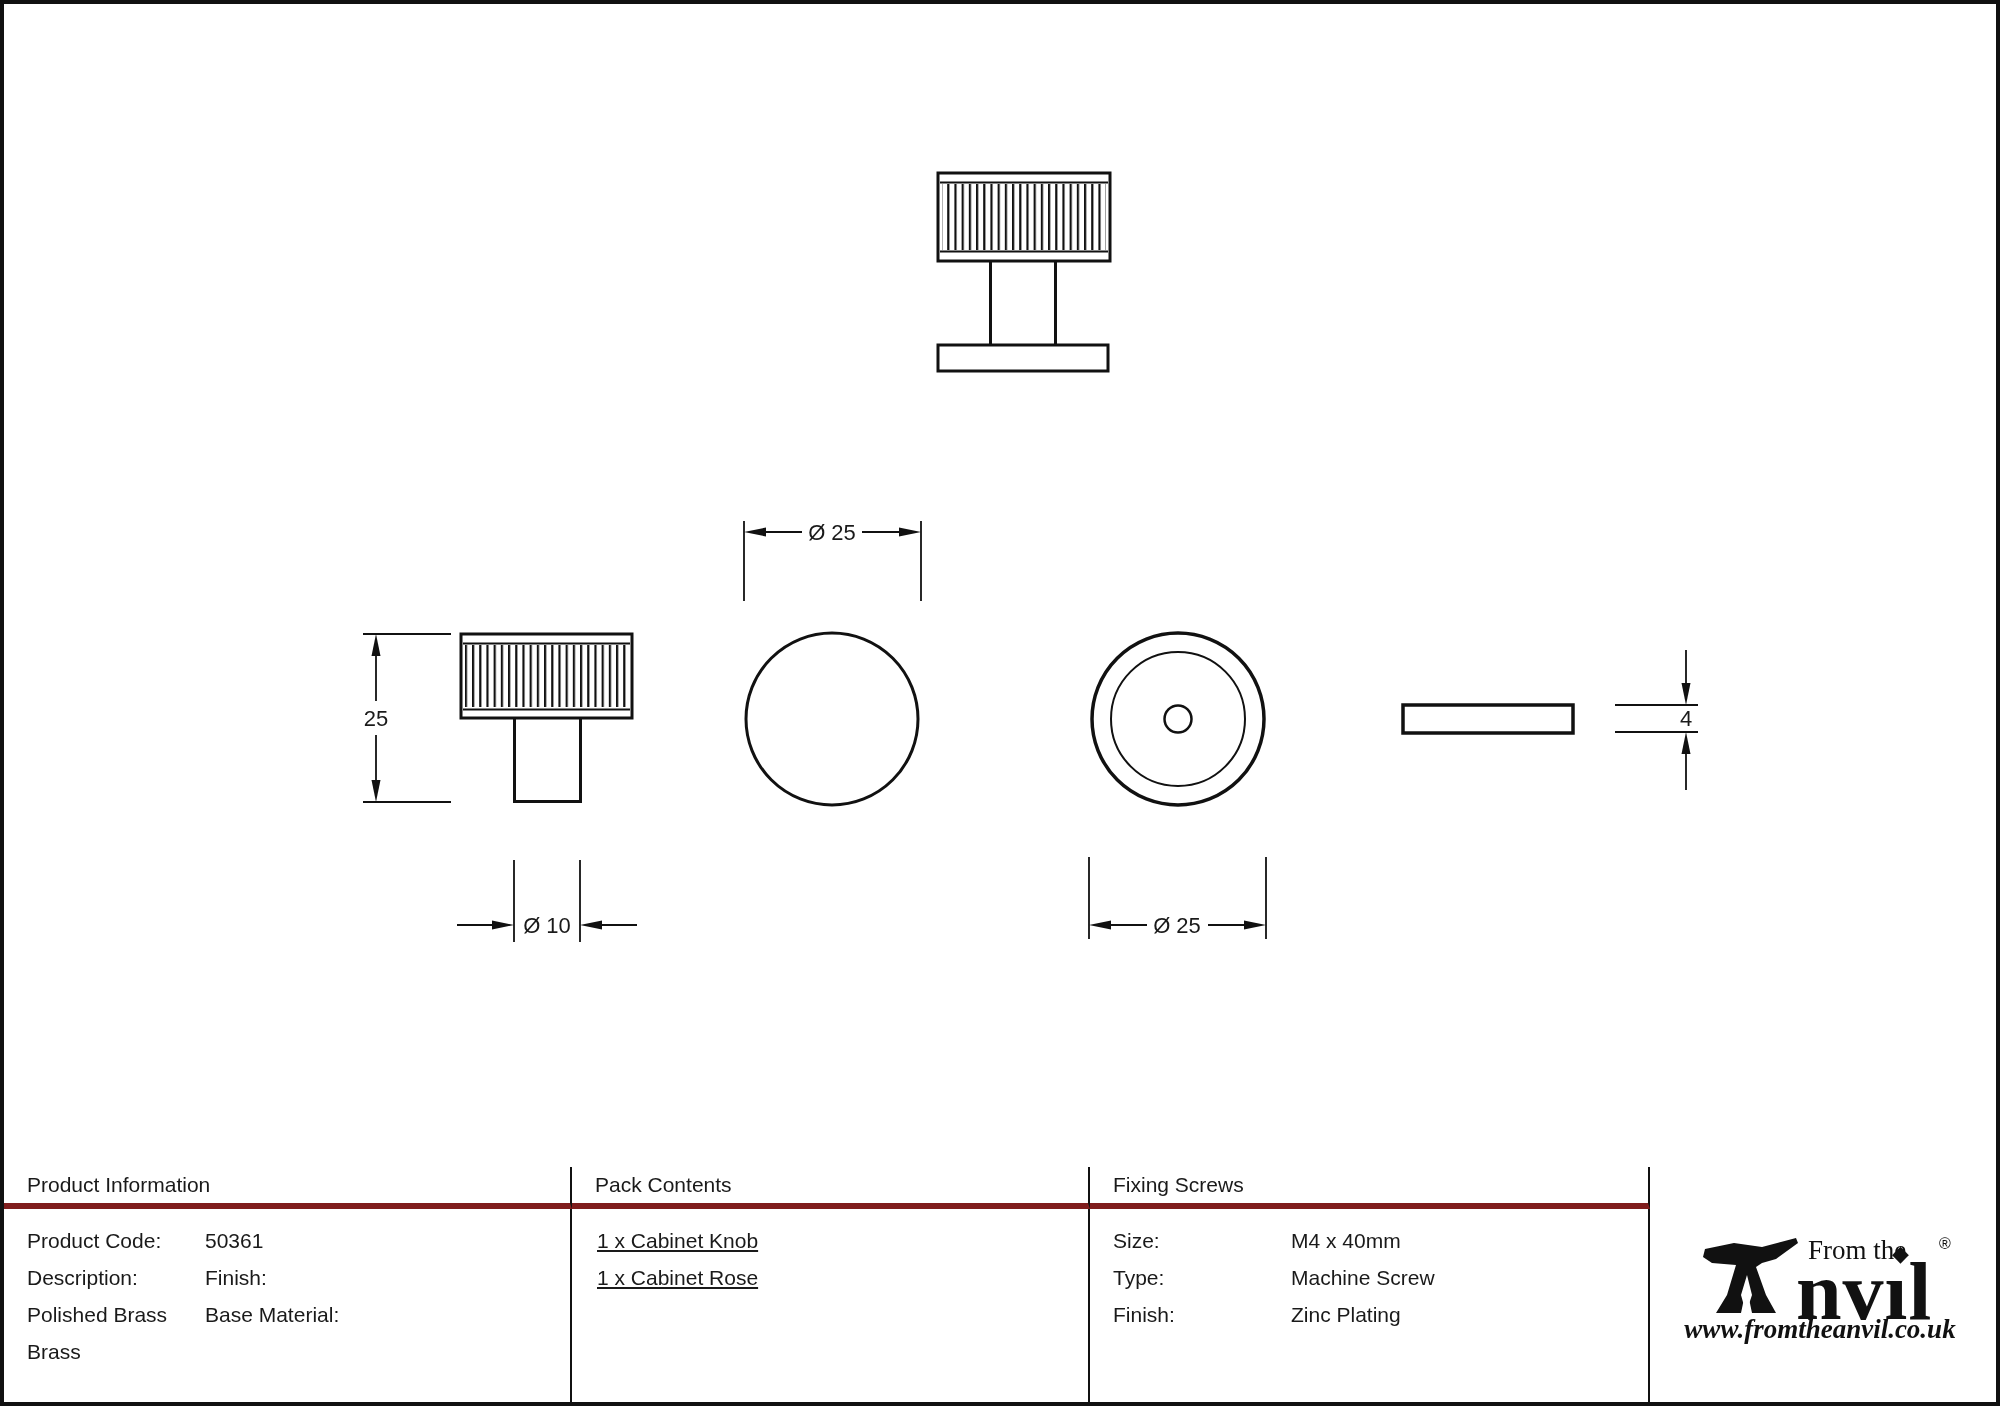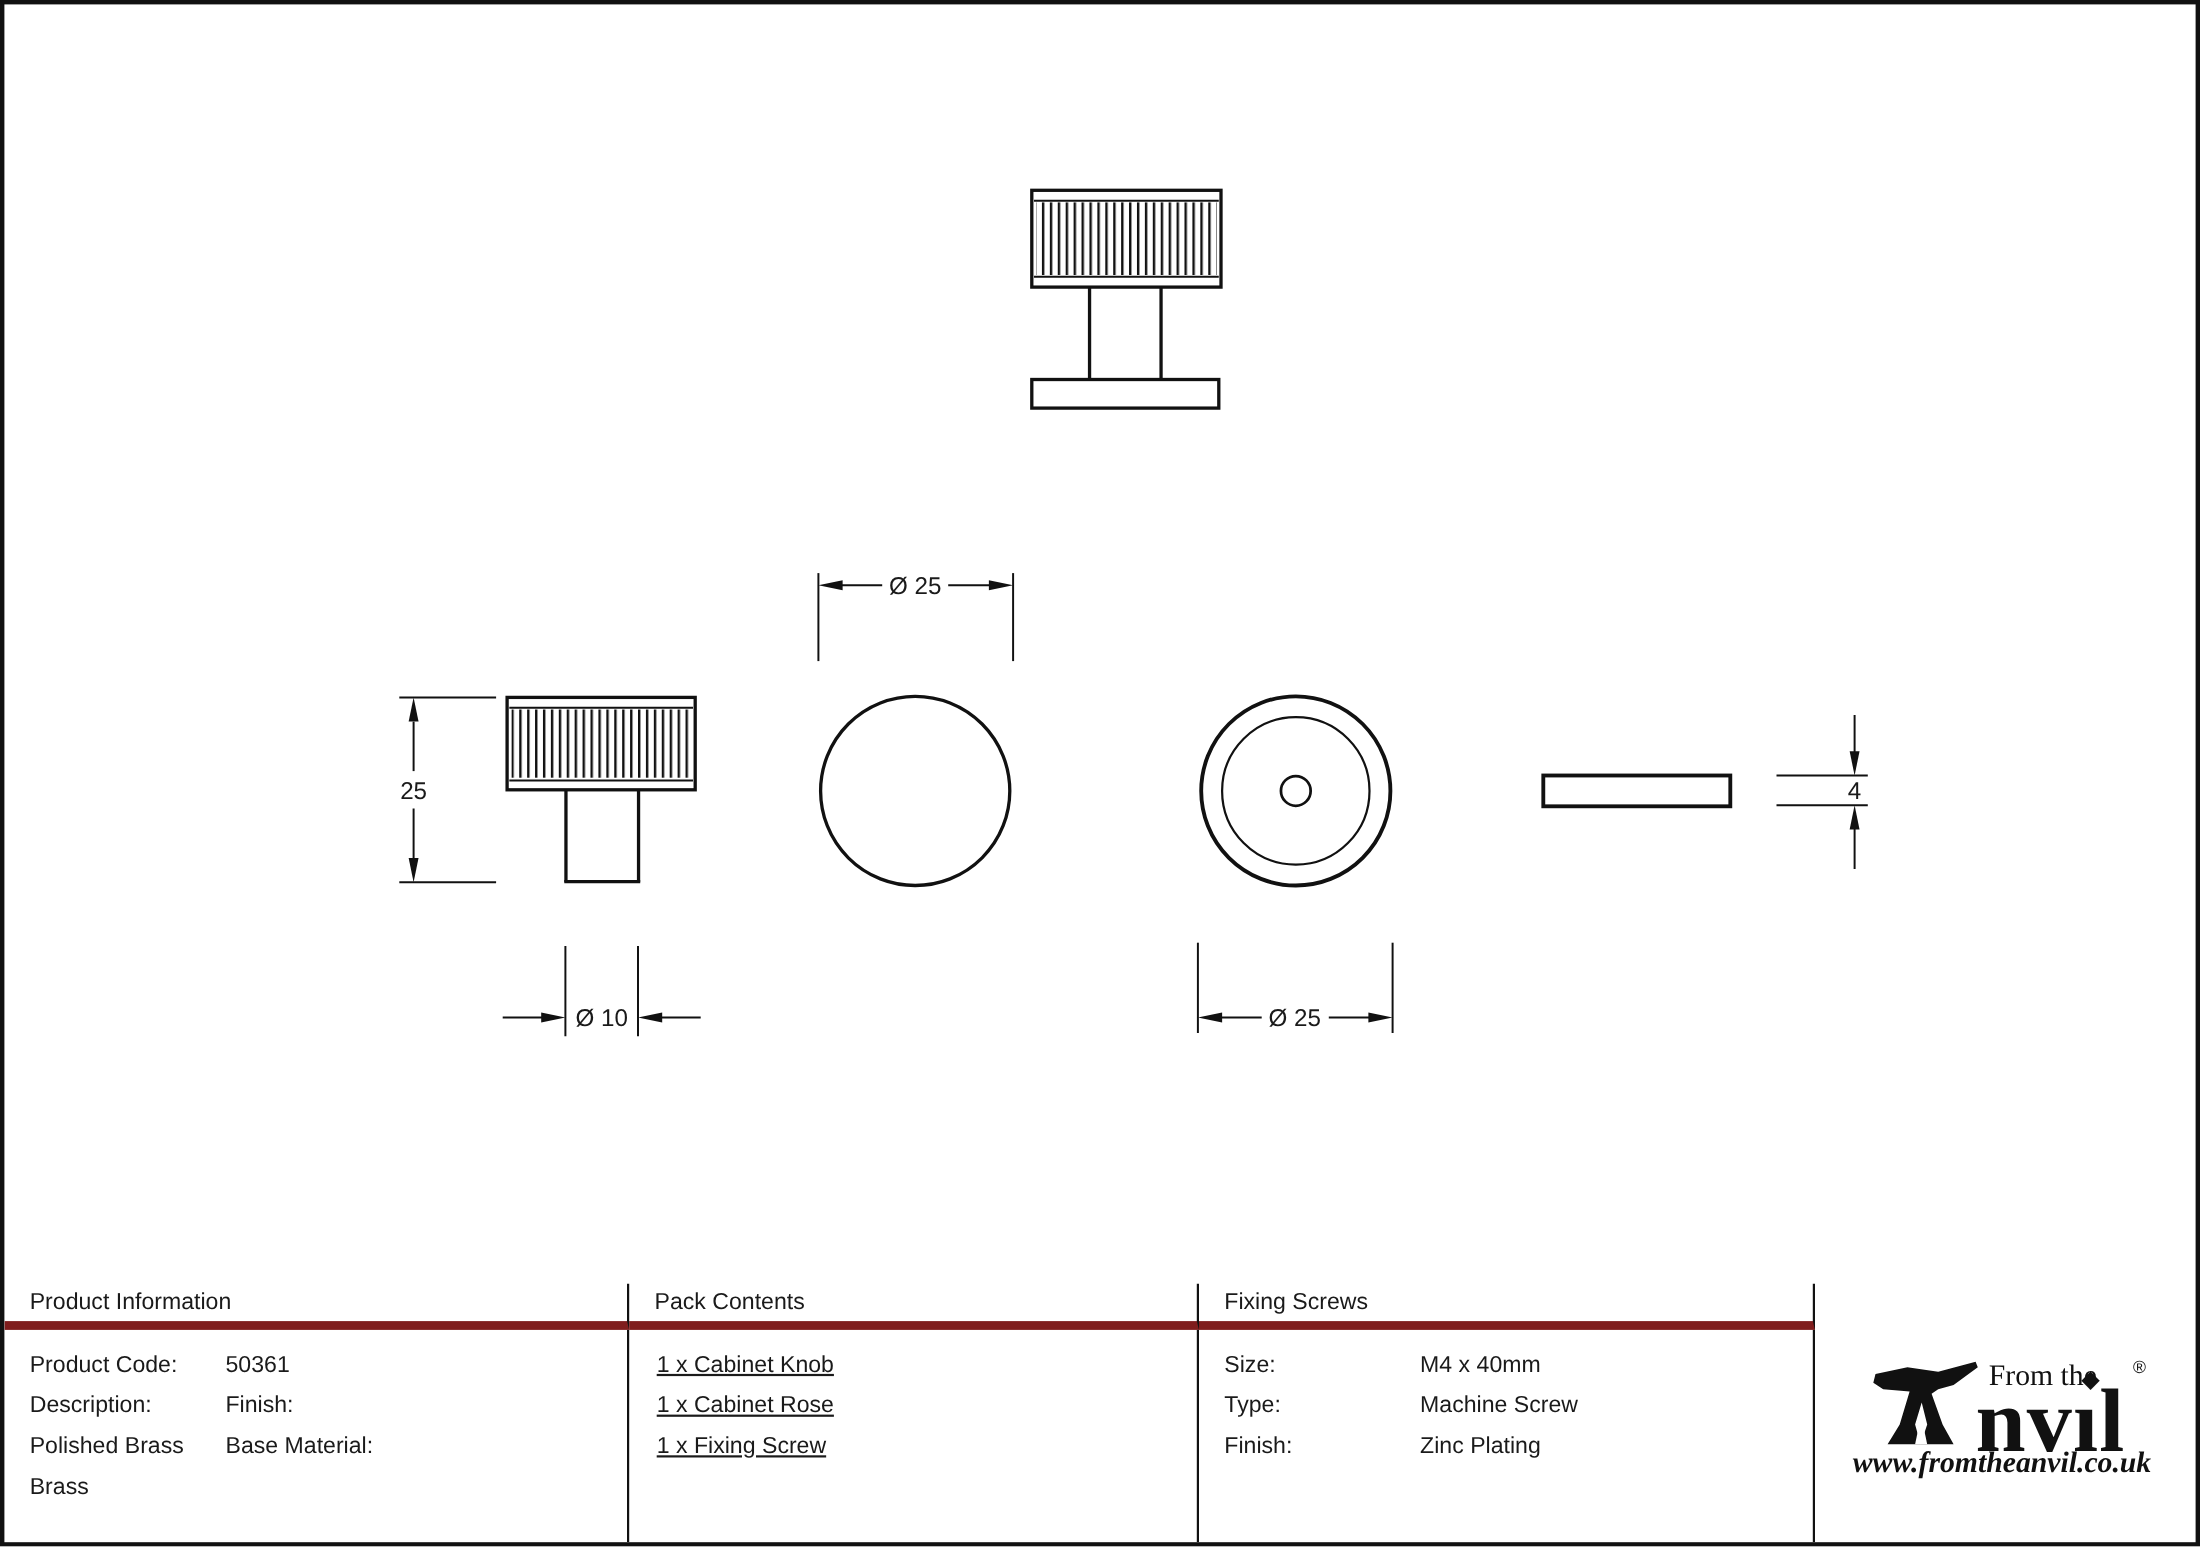--- a/index.html
+++ b/index.html
@@ -15,21 +15,21 @@
     position:absolute;left:0;right:0;top:1104px;bottom:0;
     display:grid;grid-template-columns:568px 518px 560px 1fr;
     grid-template-rows:59px 42px 1fr;
   }
   .note{
     grid-column:1/5;grid-row:1;border-top:3px solid #111;border-bottom:2px solid #111;
     display:flex;align-items:center;padding-left:21px;font-size:21px;box-sizing:border-box;
   }
   .hdr{
     grid-row:2;display:flex;align-items:center;padding-left:23px;font-size:21px;
-    border-bottom:8px solid #7f1d1d;box-sizing:border-box;
+    border-bottom:6px solid #7f1d1d;box-sizing:border-box;
   }
   .hdr.c1{grid-column:1;border-right:2px solid #111;}
   .hdr.c2{grid-column:2;border-right:2px solid #111;}
   .hdr.c3{grid-column:3;border-right:2px solid #111;}
   .cell{grid-row:3;padding:13px 0 0 23px;font-size:21px;box-sizing:border-box;}
   .cell.c1{grid-column:1;border-right:2px solid #111;}
   .cell.c2{grid-column:2;border-right:2px solid #111;padding-left:25px;text-decoration:underline;}
   .cell.c3{grid-column:3;border-right:2px solid #111;}
   .kv{display:grid;grid-template-columns:178px 1fr;}
   .kv > div{line-height:37px;}
@@ -159,21 +159,20 @@
         <div class="val">Polished Brass</div>
         <div>Base Material:</div>
         <div class="val">Brass</div>
       </div>
     </div>
 
     <div class="cell c2">
       <div class="list">
         <div>1 x Cabinet Knob</div>
         <div>1 x Cabinet Rose</div>
-        <div>1 x Fixing Screw</div>
       </div>
     </div>
 
     <div class="cell c3">
       <div class="kv">
         <div>Size:</div>
         <div class="val">M4 x 40mm</div>
         <div>Type:</div>
         <div class="val">Machine Screw</div>
         <div>Finish:</div>

